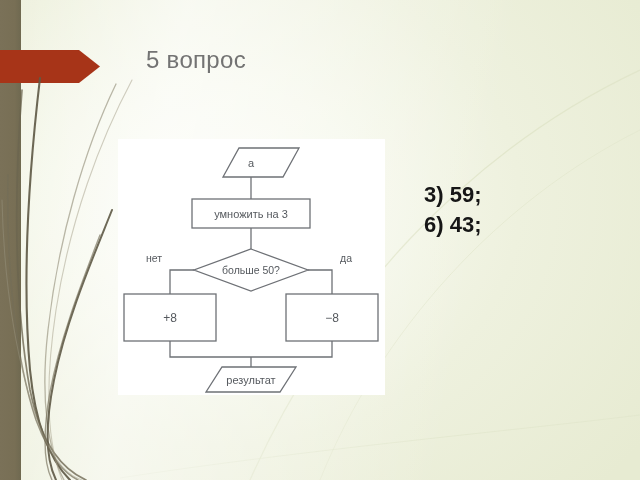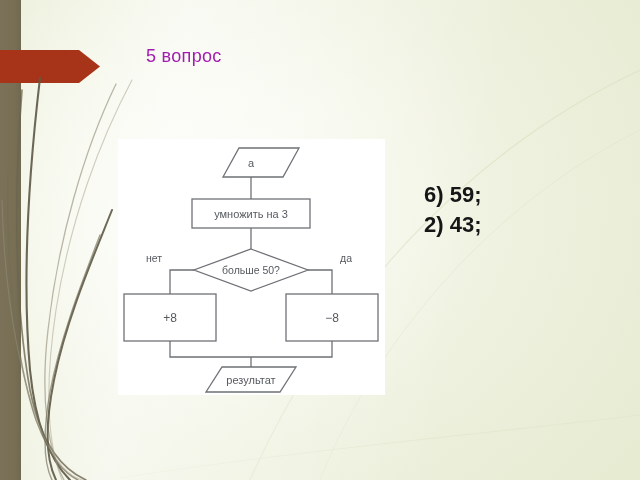--- a/index.html
+++ b/index.html
@@ -64,22 +64,22 @@
     top: 70px;
     width: 175px;
     height: 410px;
     pointer-events: none;
   }
   
   .title {
     position: absolute;
     left: 146px;
     top: 46px;
-    font-size: 18px;
-    color: #a21caf;
+    font-size: 24px;
+    color: #737373;
     letter-spacing: 0.3px;
     white-space: nowrap;
   }
   
   .chart-panel {
     position: absolute;
     left: 118px;
     top: 139px;
     width: 267px;
     height: 256px;
@@ -169,17 +169,17 @@
 
       <rect x="168" y="155" width="92" height="47" fill="#ffffff" stroke="#6e7176" stroke-width="1.3"></rect>
       <text x="214" y="183" text-anchor="middle" font-family="Liberation Sans, sans-serif" font-size="12" fill="#55595e">−8</text>
 
       <polygon points="104,228 178,228 162,253 88,253" fill="#ffffff" stroke="#6e7176" stroke-width="1.3"></polygon>
       <text x="133" y="245" text-anchor="middle" font-family="Liberation Sans, sans-serif" font-size="11" fill="#55595e">результат</text>
     </svg>
   </div>
 
   <div class="answers">
-    <div>6) 59;</div>
-    <div>2) 43;</div>
+    <div>3) 59;</div>
+    <div>6) 43;</div>
   </div>
 
 </div>
 
 </body></html>

